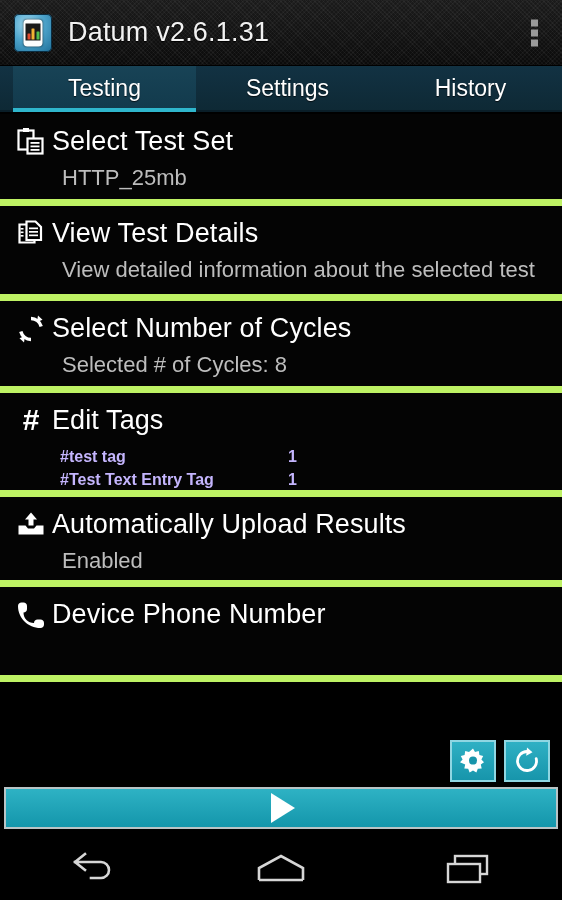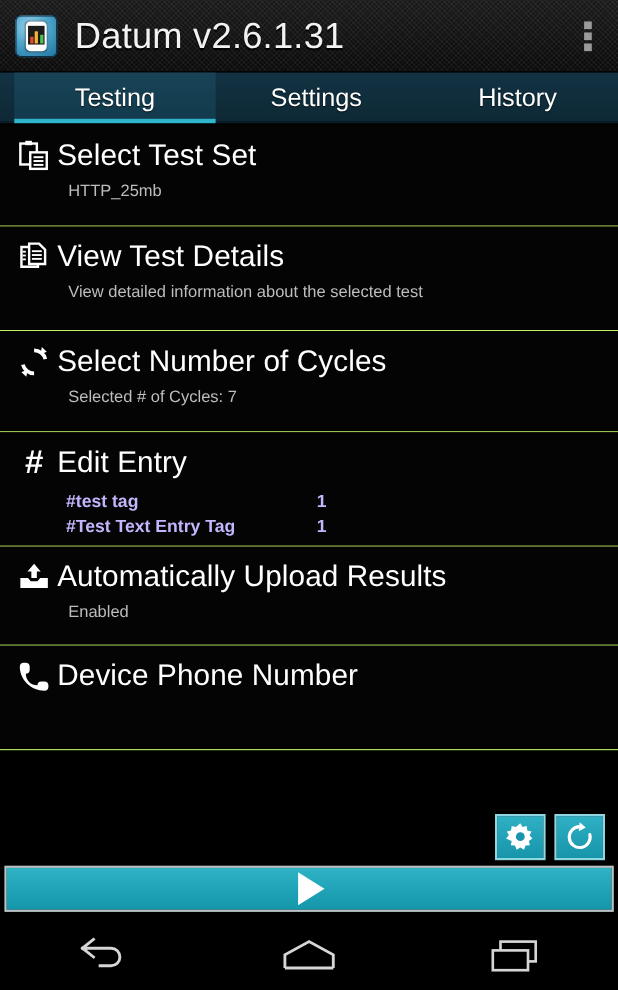--- a/index.html
+++ b/index.html
@@ -35,21 +35,21 @@
   .app-icon .screen{
     position:absolute; left:2px; top:4px; width:15px; height:17px;
     background:#1b1b1b; display:flex; align-items:flex-end; gap:1.5px;
     padding:1px 1.5px;
   }
   .app-icon .bar{ width:3px; border-radius:.5px; }
   .app-icon .b1{height:6px;background:#e04a2f;}
   .app-icon .b2{height:11px;background:#f2b233;}
   .app-icon .b3{height:8px;background:#4fbf4f;}
   .app-title{
-    color:#f2f2f2; font-size:33px; margin-left:16px; letter-spacing:.2px;
+    color:#f2f2f2; font-size:27px; margin-left:16px; letter-spacing:.2px;
     text-shadow:0 1px 1px #000; white-space:nowrap;
   }
   .overflow{
     position:absolute; right:20px; top:50%; transform:translateY(-50%);
     display:flex; flex-direction:column; gap:3px; cursor:pointer; padding:4px;
   }
   .overflow i{ display:block; width:7px; height:7px; background:#9a9a9a; }
 
   
   .tabs{
@@ -65,34 +65,34 @@
   .tab.active{ background:linear-gradient(180deg,#184356 0%,#123a4c 100%);margin-left:13px; }
   .tab.active::after{
     content:""; position:absolute; left:0; right:0; bottom:-2px; height:4px;
     background:#2fb6cc;
   }
 
   
   .list{ position:absolute; top:114px; left:0; width:562px; }
   .row{
     position:relative; width:562px; padding:8px 10px 10px 10px;
-    border-bottom:1px solid #bef264; background:#040404; cursor:pointer;
+    border-bottom:7px solid #bef264; background:#040404; cursor:pointer;
   }
   .row-head{ display:flex; align-items:center; }
   .ico{
     width:42px; min-width:42px; height:40px; display:flex;
     align-items:center; justify-content:center; color:#fff;
   }
   .ico svg{ display:block; }
   .title{
     color:#ffffff; font-size:27px; line-height:1.15; letter-spacing:.1px;
     white-space:nowrap;
   }
   .sub{
-    color:#bdbdbd; font-size:15px; margin-left:52px; margin-top:3px;
+    color:#bdbdbd; font-size:22px; margin-left:52px; margin-top:3px;
     white-space:nowrap;
   }
   .tagtable{ margin-left:50px; margin-top:4px; }
   .tagrow{ display:flex; color:#c4b5fd; font-size:16px; font-weight:bold; line-height:1.45; }
   .tagname{ width:228px; white-space:nowrap; }
   .tagval{ width:40px; }
 
   .r1{height:92px;} .r2{height:95px;} .r3{height:92px;}
   .r4{height:104px;} .r5{height:90px;} .r6{height:95px;} .r7{height:70px;}
 
@@ -206,31 +206,31 @@
         <div class="ico">
           <svg width="30" height="30" viewBox="0 0 30 30" fill="none">
             <path d="M15 4.5a10.5 10.5 0 0 1 10.2 8" stroke="#fff" stroke-width="3.4" fill="none"></path>
             <path d="M15 25.5a10.5 10.5 0 0 1-10.2-8" stroke="#fff" stroke-width="3.4" fill="none"></path>
             <path d="M22 1.5l4.5 4.2-5.6 2.6z" fill="#fff"></path>
             <path d="M8 28.5l-4.5-4.2 5.6-2.6z" fill="#fff"></path>
           </svg>
         </div>
         <div class="title">Select Number of Cycles</div>
       </div>
-      <div class="sub">Selected # of Cycles: 7</div>
+      <div class="sub">Selected # of Cycles: 8</div>
     </div>
 
     <div class="row r4">
       <div class="row-head">
         <div class="ico">
           <svg width="30" height="30" viewBox="0 0 30 30">
             <text x="15" y="24" font-family="Liberation Sans, sans-serif" font-size="30" font-weight="bold" fill="#fff" text-anchor="middle">#</text>
           </svg>
         </div>
-        <div class="title">Edit Entry</div>
+        <div class="title">Edit Tags</div>
       </div>
       <div class="tagtable">
         <div class="tagrow">
           <span class="tagname">#test tag</span>
           <span class="tagval">1</span>
         </div>
         <div class="tagrow">
           <span class="tagname">#Test Text Entry Tag</span>
           <span class="tagval">1</span>
         </div>

